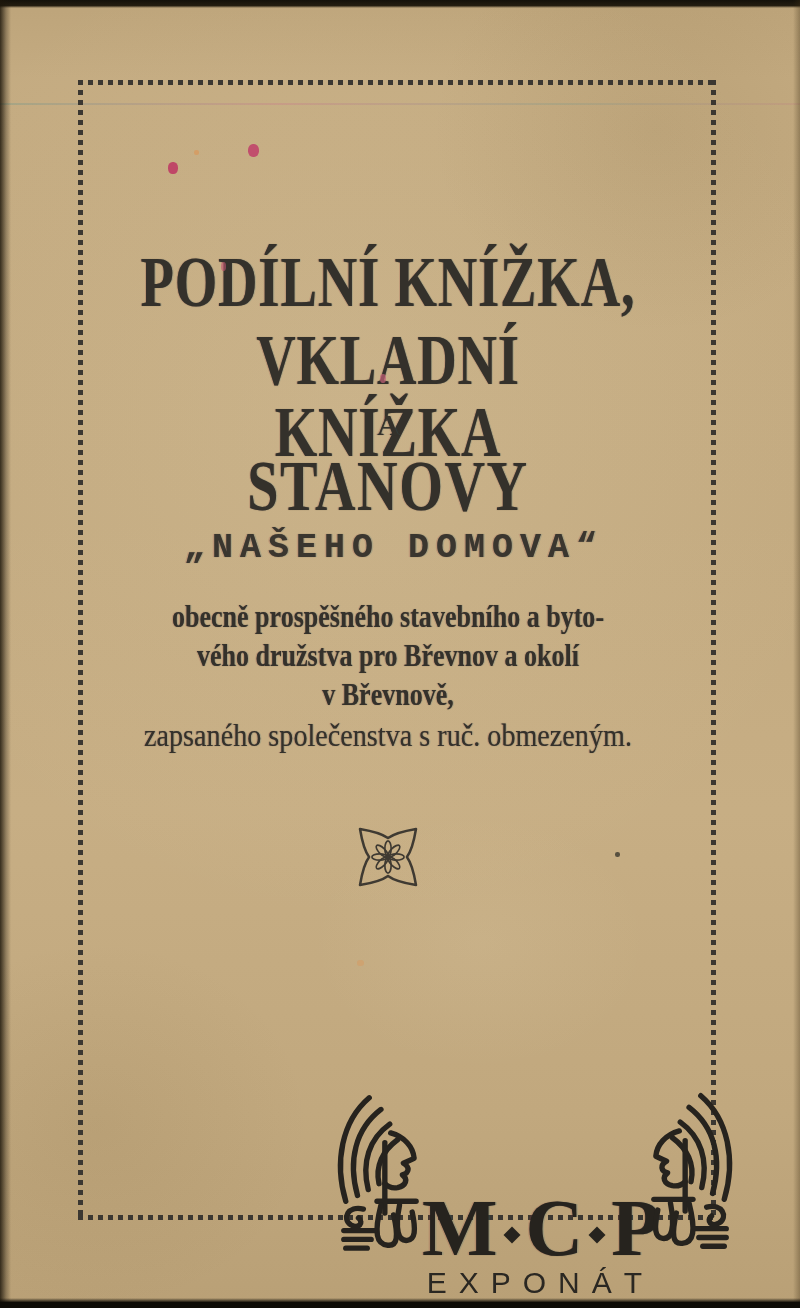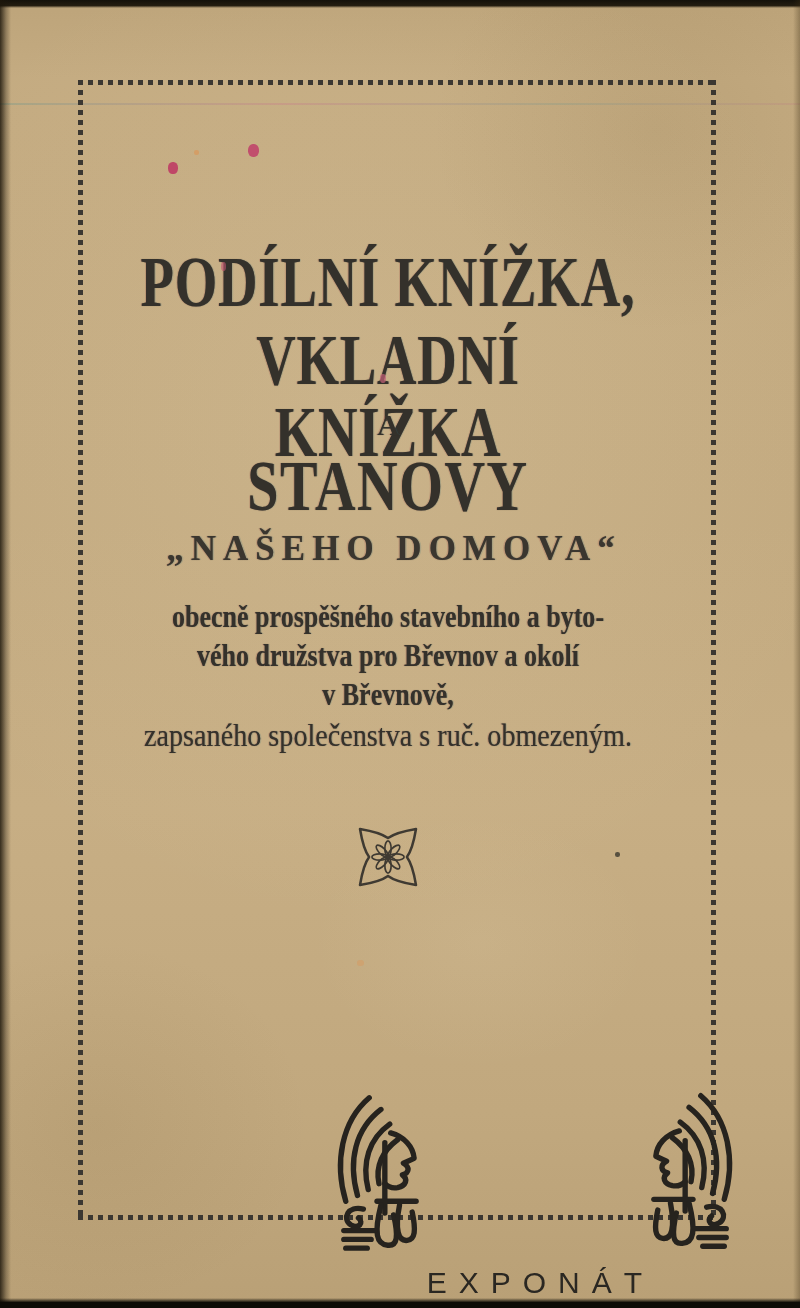--- a/index.html
+++ b/index.html
@@ -27,21 +27,21 @@
   .bd-bottom{left:78px;top:1215px;width:638px;height:5px;background:repeating-linear-gradient(90deg,#3b3731 0 5px,rgba(0,0,0,0) 5px 10px);}
   .bd-left  {left:78px;top:80px;  width:5px;height:1140px;background:repeating-linear-gradient(180deg,#3b3731 0 5px,rgba(0,0,0,0) 5px 10px);}
   .bd-right {left:711px;top:80px; width:5px;height:1140px;background:repeating-linear-gradient(180deg,#3b3731 0 5px,rgba(0,0,0,0) 5px 10px);}
   
   .content{position:absolute;left:58px;top:0;width:660px;height:100%;text-align:center;z-index:3;}
   .inkblur{text-shadow:-1.4px 0 rgba(165,60,70,.16),1.4px 0 rgba(55,125,135,.16),0 0 1px rgba(50,46,40,.55);}
   .t1,.t2{position:absolute;left:0;right:0;font-weight:bold;font-size:72px;line-height:1;letter-spacing:1px;transform:scaleX(.76);}
   .t1{top:246px;} .t2{top:324px;}
   .conj{position:absolute;top:410px;left:0;right:0;font-weight:bold;font-size:30px;line-height:1;}
   .stanovy{position:absolute;top:450px;left:0;right:0;font-weight:bold;font-size:72px;line-height:1;letter-spacing:2px;transform:scaleX(.78);}
-  .society{position:absolute;top:531px;left:12px;right:0;font-family:Liberation Serif, serif;font-weight:bold;font-size:35px;line-height:1;letter-spacing:7px;color:#3a362f;}
+  .society{position:absolute;top:531px;left:12px;right:0;font-family:Liberation Mono, monospace;font-weight:bold;font-size:35px;line-height:1;letter-spacing:7px;color:#3a362f;}
   .desc{position:absolute;top:597px;left:0;right:0;font-weight:bold;font-size:31px;line-height:39px;transform:scaleX(.84);}
   .desc4{position:absolute;top:719px;left:0;right:0;font-size:32px;line-height:1;transform:scaleX(.88);}
   .ornament{position:absolute;top:822px;left:0;right:0;display:flex;justify-content:center;}
   
   .stamp{position:absolute;left:334px;top:1084px;width:402px;height:218px;z-index:4;color:#26231e;}
   .fig{position:absolute;}
   .fig-left{left:0;top:4px;width:88px;height:168px;}
   .fig-right{left:314px;top:0;width:88px;height:172px;}
   .mcp{position:absolute;left:88px;top:104px;width:228px;text-align:center;font-family:"Liberation Serif",serif;font-weight:bold;font-size:80px;line-height:1;white-space:nowrap;}
   .dia{display:inline-block;width:12px;height:12px;background:#26231e;transform:rotate(45deg);margin:0 8px;vertical-align:14px;}
@@ -105,20 +105,23 @@
         <path d="M30,124 C14,120 8,134 17,140 C25,145 31,138 25,133"></path>
         <path d="M44,116 L84,116"></path>
         <path d="M48,120 C41,148 43,160 55,161 C65,162 66,152 61,130"></path>
         <path d="M67,120 C62,146 66,157 75,156 C83,155 84,146 80,127"></path>
         <path d="M10,146 L42,146"></path>
         <path d="M10,155 L38,155"></path>
         <path d="M12,164 L34,164"></path>
       </g>
     </svg>
 
+    <div class="mcp inkblur">
+      <span>M</span><span class="dia"></span><span>C</span><span class="dia"></span><span>P</span>
+    </div>
 
     <svg class="fig fig-right" viewBox="0 0 90 172" aria-hidden="true">
       <g transform="translate(90,0) scale(-1,1)" fill="none" stroke="#26231e" stroke-width="5.5" stroke-linecap="round" stroke-linejoin="round">
         <path d="M12,116 C0,76 8,34 36,10"></path>
         <path d="M24,110 C14,74 22,42 48,22"></path>
         <path d="M35,104 C28,76 36,52 57,37"></path>
         <path d="M46,98 C42,80 50,64 65,53"></path>
         <path d="M58,46 C72,50 81,60 82,72 L71,77 C78,81 77,87 70,89 C76,93 74,100 65,102 C59,103 55,101 52,98"></path>
         <path d="M52,56 L52,128"></path>
         <path d="M30,124 C14,120 8,134 17,140 C25,145 31,138 25,133"></path>

